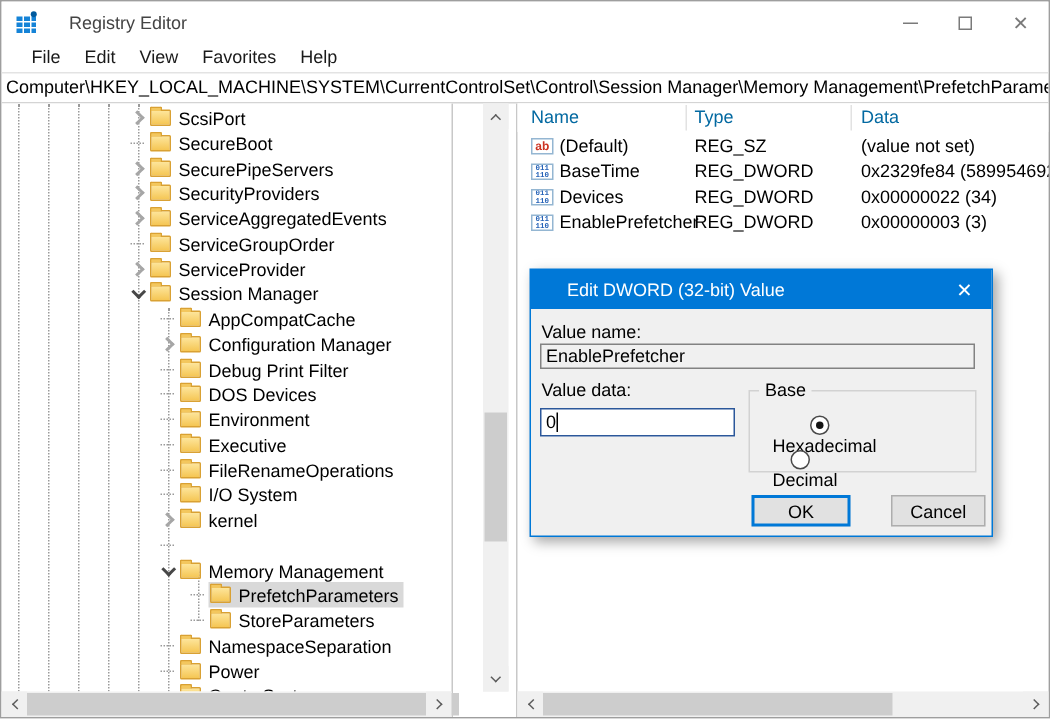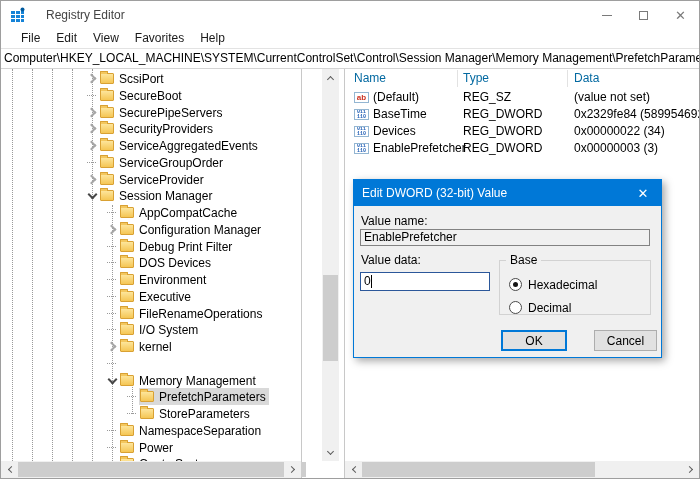--- a/index.html
+++ b/index.html
@@ -61,32 +61,32 @@
   .lrow{position:absolute;left:0;right:0;height:17px;}
   .lcell{position:absolute;top:0;height:17px;line-height:17px;white-space:nowrap;}
   .val-icon{position:absolute;top:3px;width:15px;height:11px;border:1px solid #94b6d2;background:#fff;
             display:flex;flex-direction:column;align-items:center;justify-content:center;overflow:hidden;}
   .icon-str{color:#cc3322;font-weight:bold;font-size:8px;line-height:8px;}
   .icon-dw{color:#2864b8;font-weight:bold;font-size:5px;line-height:5px;font-family:"Liberation Mono",monospace;letter-spacing:0;}
   
   .dialog{position:absolute;left:352px;top:178px;width:309px;height:179px;background:#f0f0f0;
           border:1px solid #0078d7;box-shadow:3px 3px 8px rgba(0,0,0,.35);}
   .dlg-title{position:absolute;left:0;top:0;right:0;height:26px;background:#0078d7;color:#fff;
-             display:flex;align-items:center;padding-left:8px;}
+             display:flex;align-items:center;padding-left:24px;}
   .dlg-close{position:absolute;right:0;top:0;width:36px;height:26px;display:flex;align-items:center;justify-content:center;
              color:#fff;font-size:13px;}
   .dlg-label{position:absolute;color:#000;}
   .field-ro{position:absolute;left:6px;top:49px;width:290px;height:17px;background:#f0f0f0;border:1px solid #828282;
             line-height:15px;padding-left:3px;overflow:hidden;}
   .field-edit{position:absolute;left:6px;top:92px;width:130px;height:19px;background:#fff;border:1px solid #2b579a;
               line-height:17px;padding-left:3px;display:flex;align-items:center;}
   .caret{width:1px;height:13px;background:#000;margin-left:0px;}
   .groupbox{position:absolute;left:145px;top:80px;width:152px;height:55px;border:1px solid #d2d2d2;}
   .group-legend{position:absolute;top:-8px;left:6px;background:#f0f0f0;padding:0 4px;line-height:14px;}
-  .radio-row{position:absolute;left:9px;height:15px;display:flex;align-items:center;}
+  .radio-row{position:absolute;left:9px;height:15px;display:flex;align-items:center;flex-direction:column;}
   .radio{width:13px;height:13px;border:1px solid #4a4a4a;border-radius:50%;background:#fff;position:relative;flex:none;}
   .radio.checked::after{content:"";position:absolute;inset:3px;background:#141414;border-radius:50%;}
   .radio-label{margin-left:6px;}
   .btn{position:absolute;top:150px;height:21px;background:#e1e1e1;border:1px solid #adadad;
        display:flex;align-items:center;justify-content:center;color:#000;}
   .btn.default{border:2px solid #0078d7;}
 </style>
 </head>
 <body>
 

